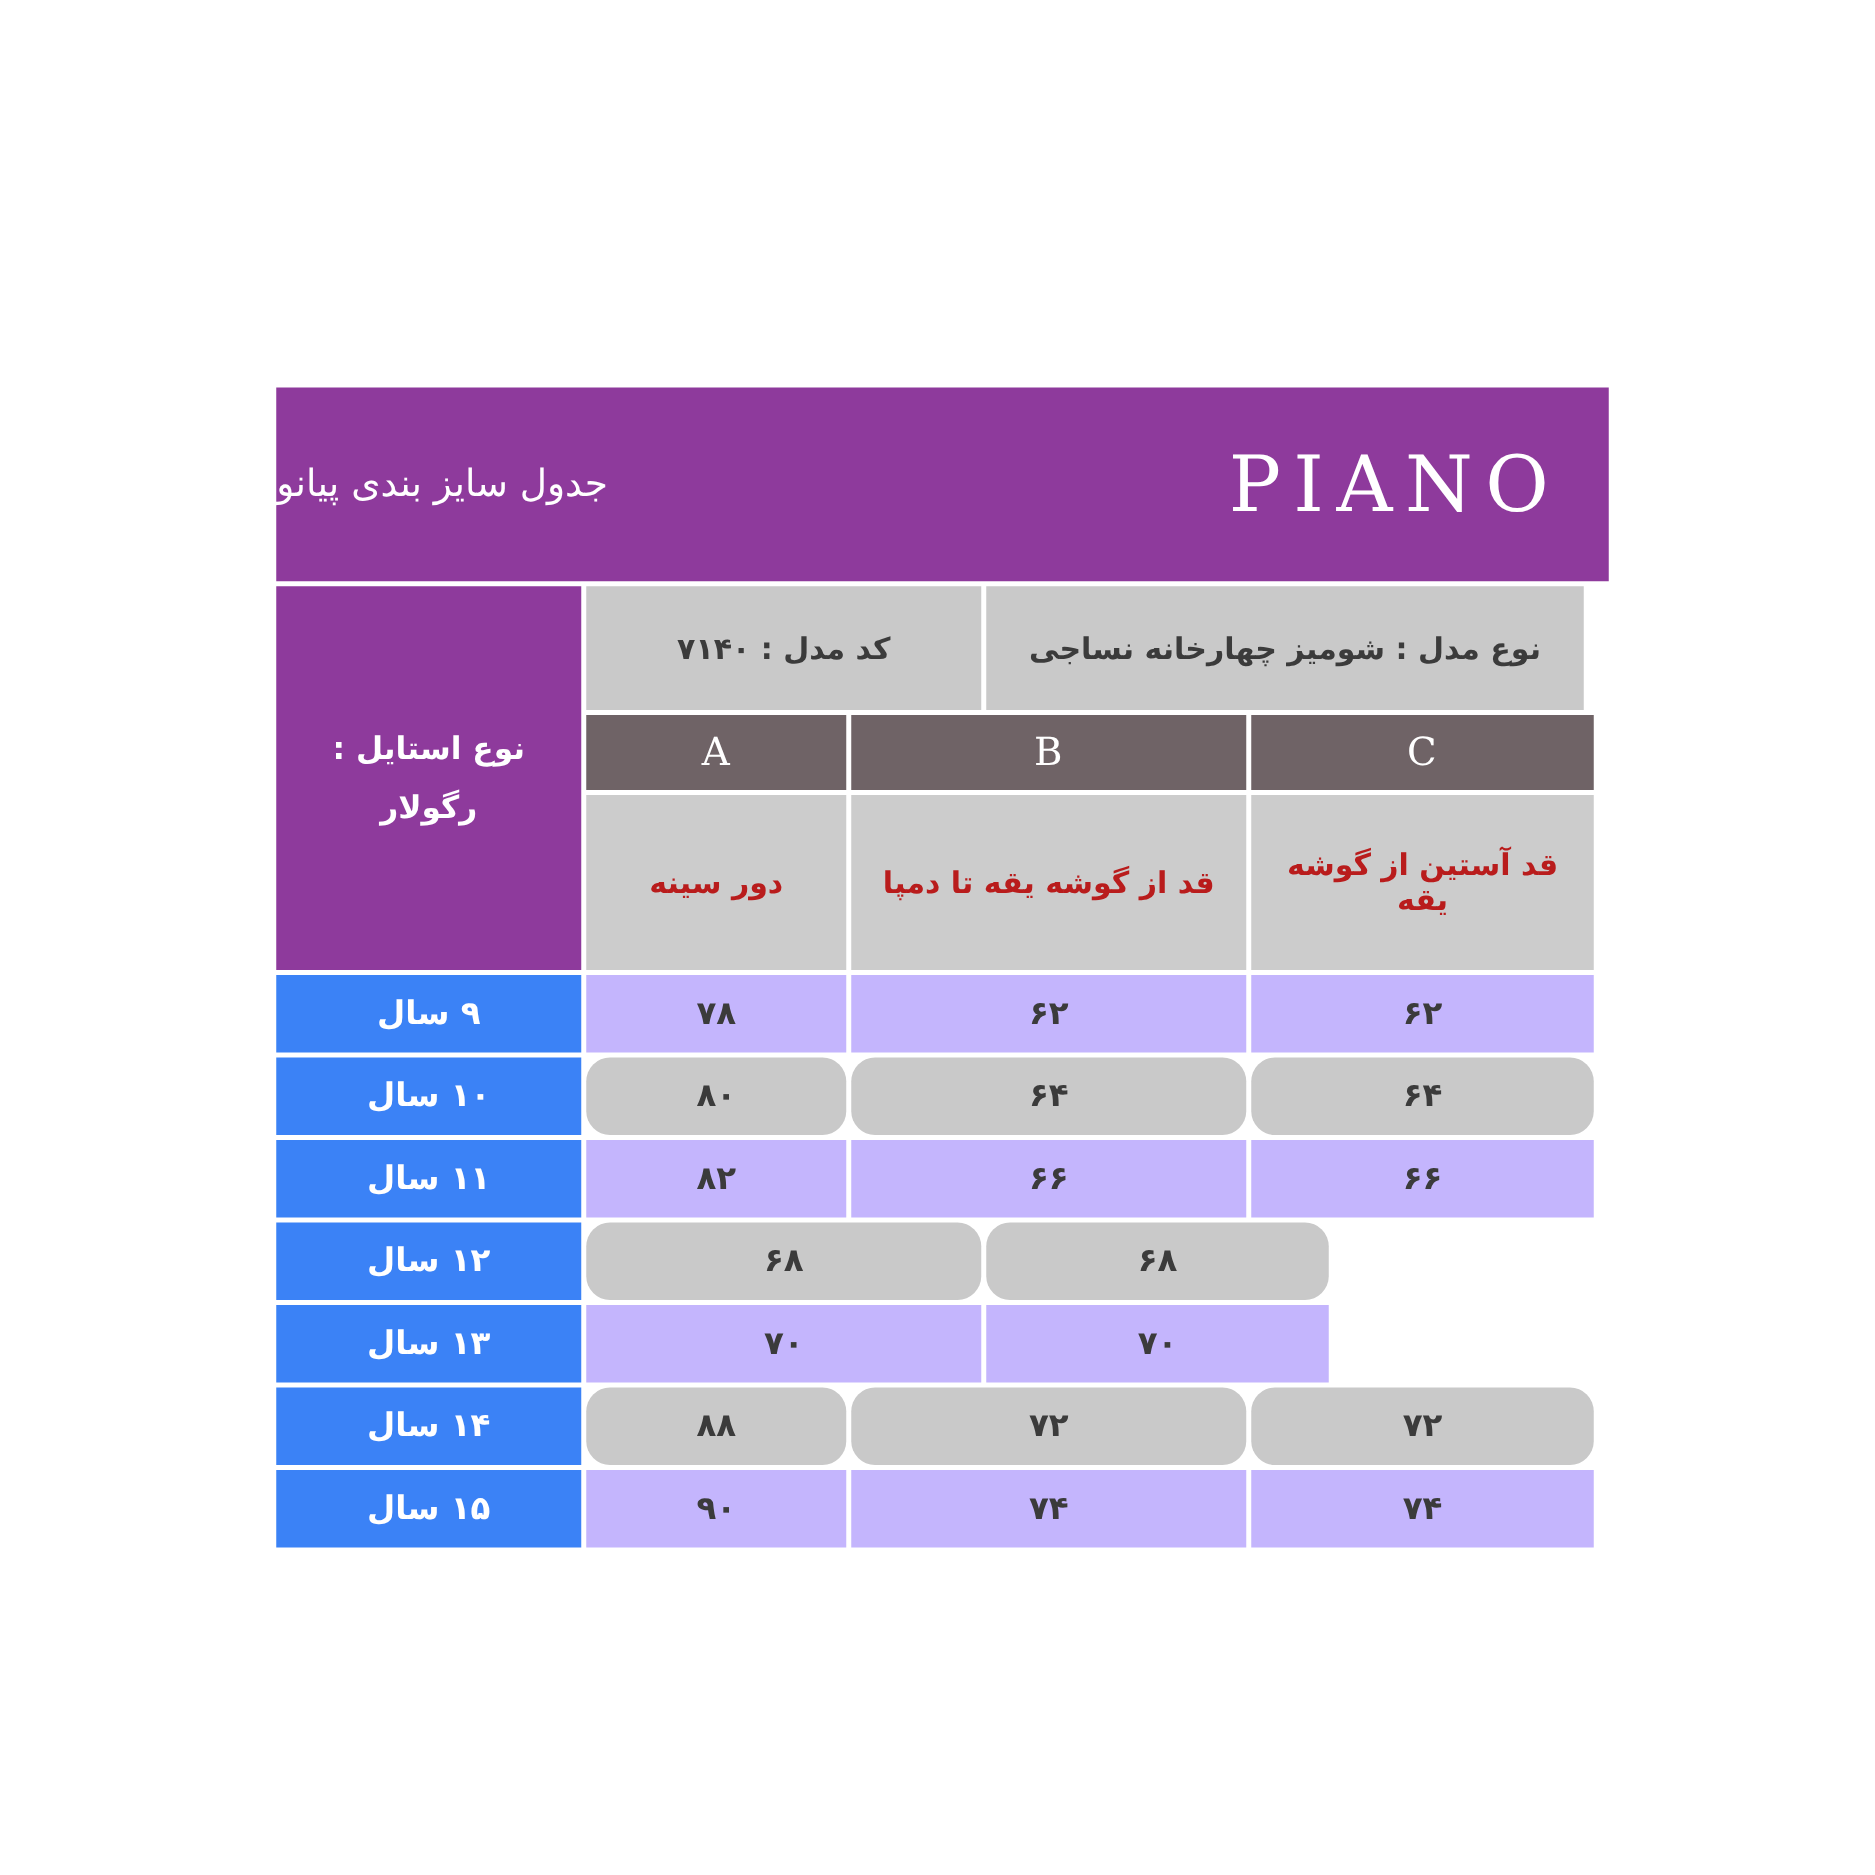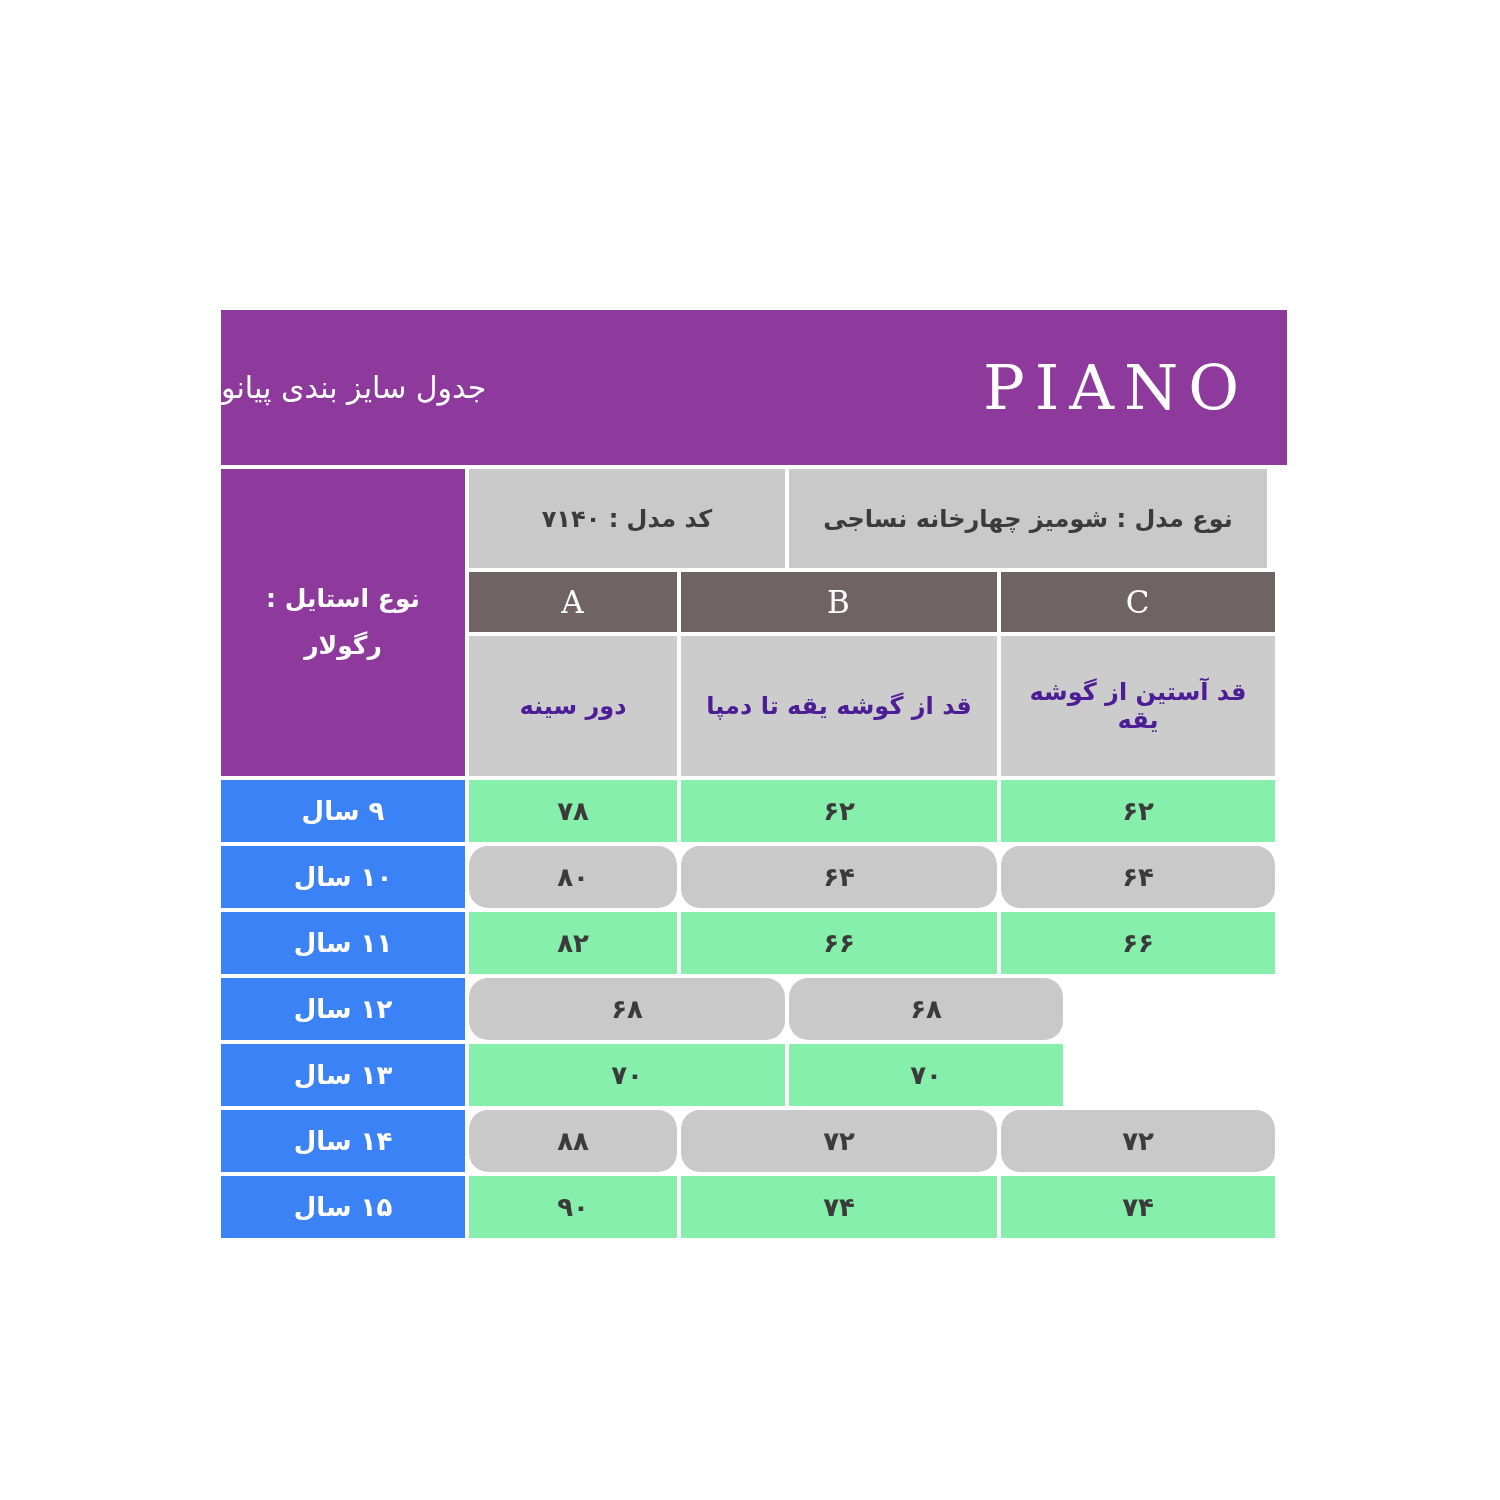--- a/index.html
+++ b/index.html
@@ -145,21 +145,21 @@
     letter-spacing: 1px;
   }
 
   .desc-row {
     display: flex;
     flex-direction: row-reverse;
     margin-top: 4px;
   }
   .desc-cell {
     background: #cccccc;
-    color: #4c1d95;
+    color: #b91c1c;
     font-size: 24px;
     font-weight: 700;
     height: 140px;
     padding: 0 12px;
   }
 
   
   .data-row {
     display: flex;
     flex-direction: row-reverse;
@@ -171,21 +171,21 @@
     font-size: 26px;
     font-weight: 700;
     height: 62px;
   }
   .val-cell {
     height: 62px;
     font-size: 26px;
     color: #3b3b3b;
     font-weight: 700;
   }
-  .val-cell.light { background: #86efac; }
+  .val-cell.light { background: #c4b5fd; }
   .val-cell.dark  { background: #c9c9c9; border-radius: 19px; }
 </style>
 </head>
 <body>
 
 <div class="sheet">
 
   <div class="banner">
     <div class="brand">PIANO</div>
     <div class="banner-title">جدول سایز بندی پیانو</div>

